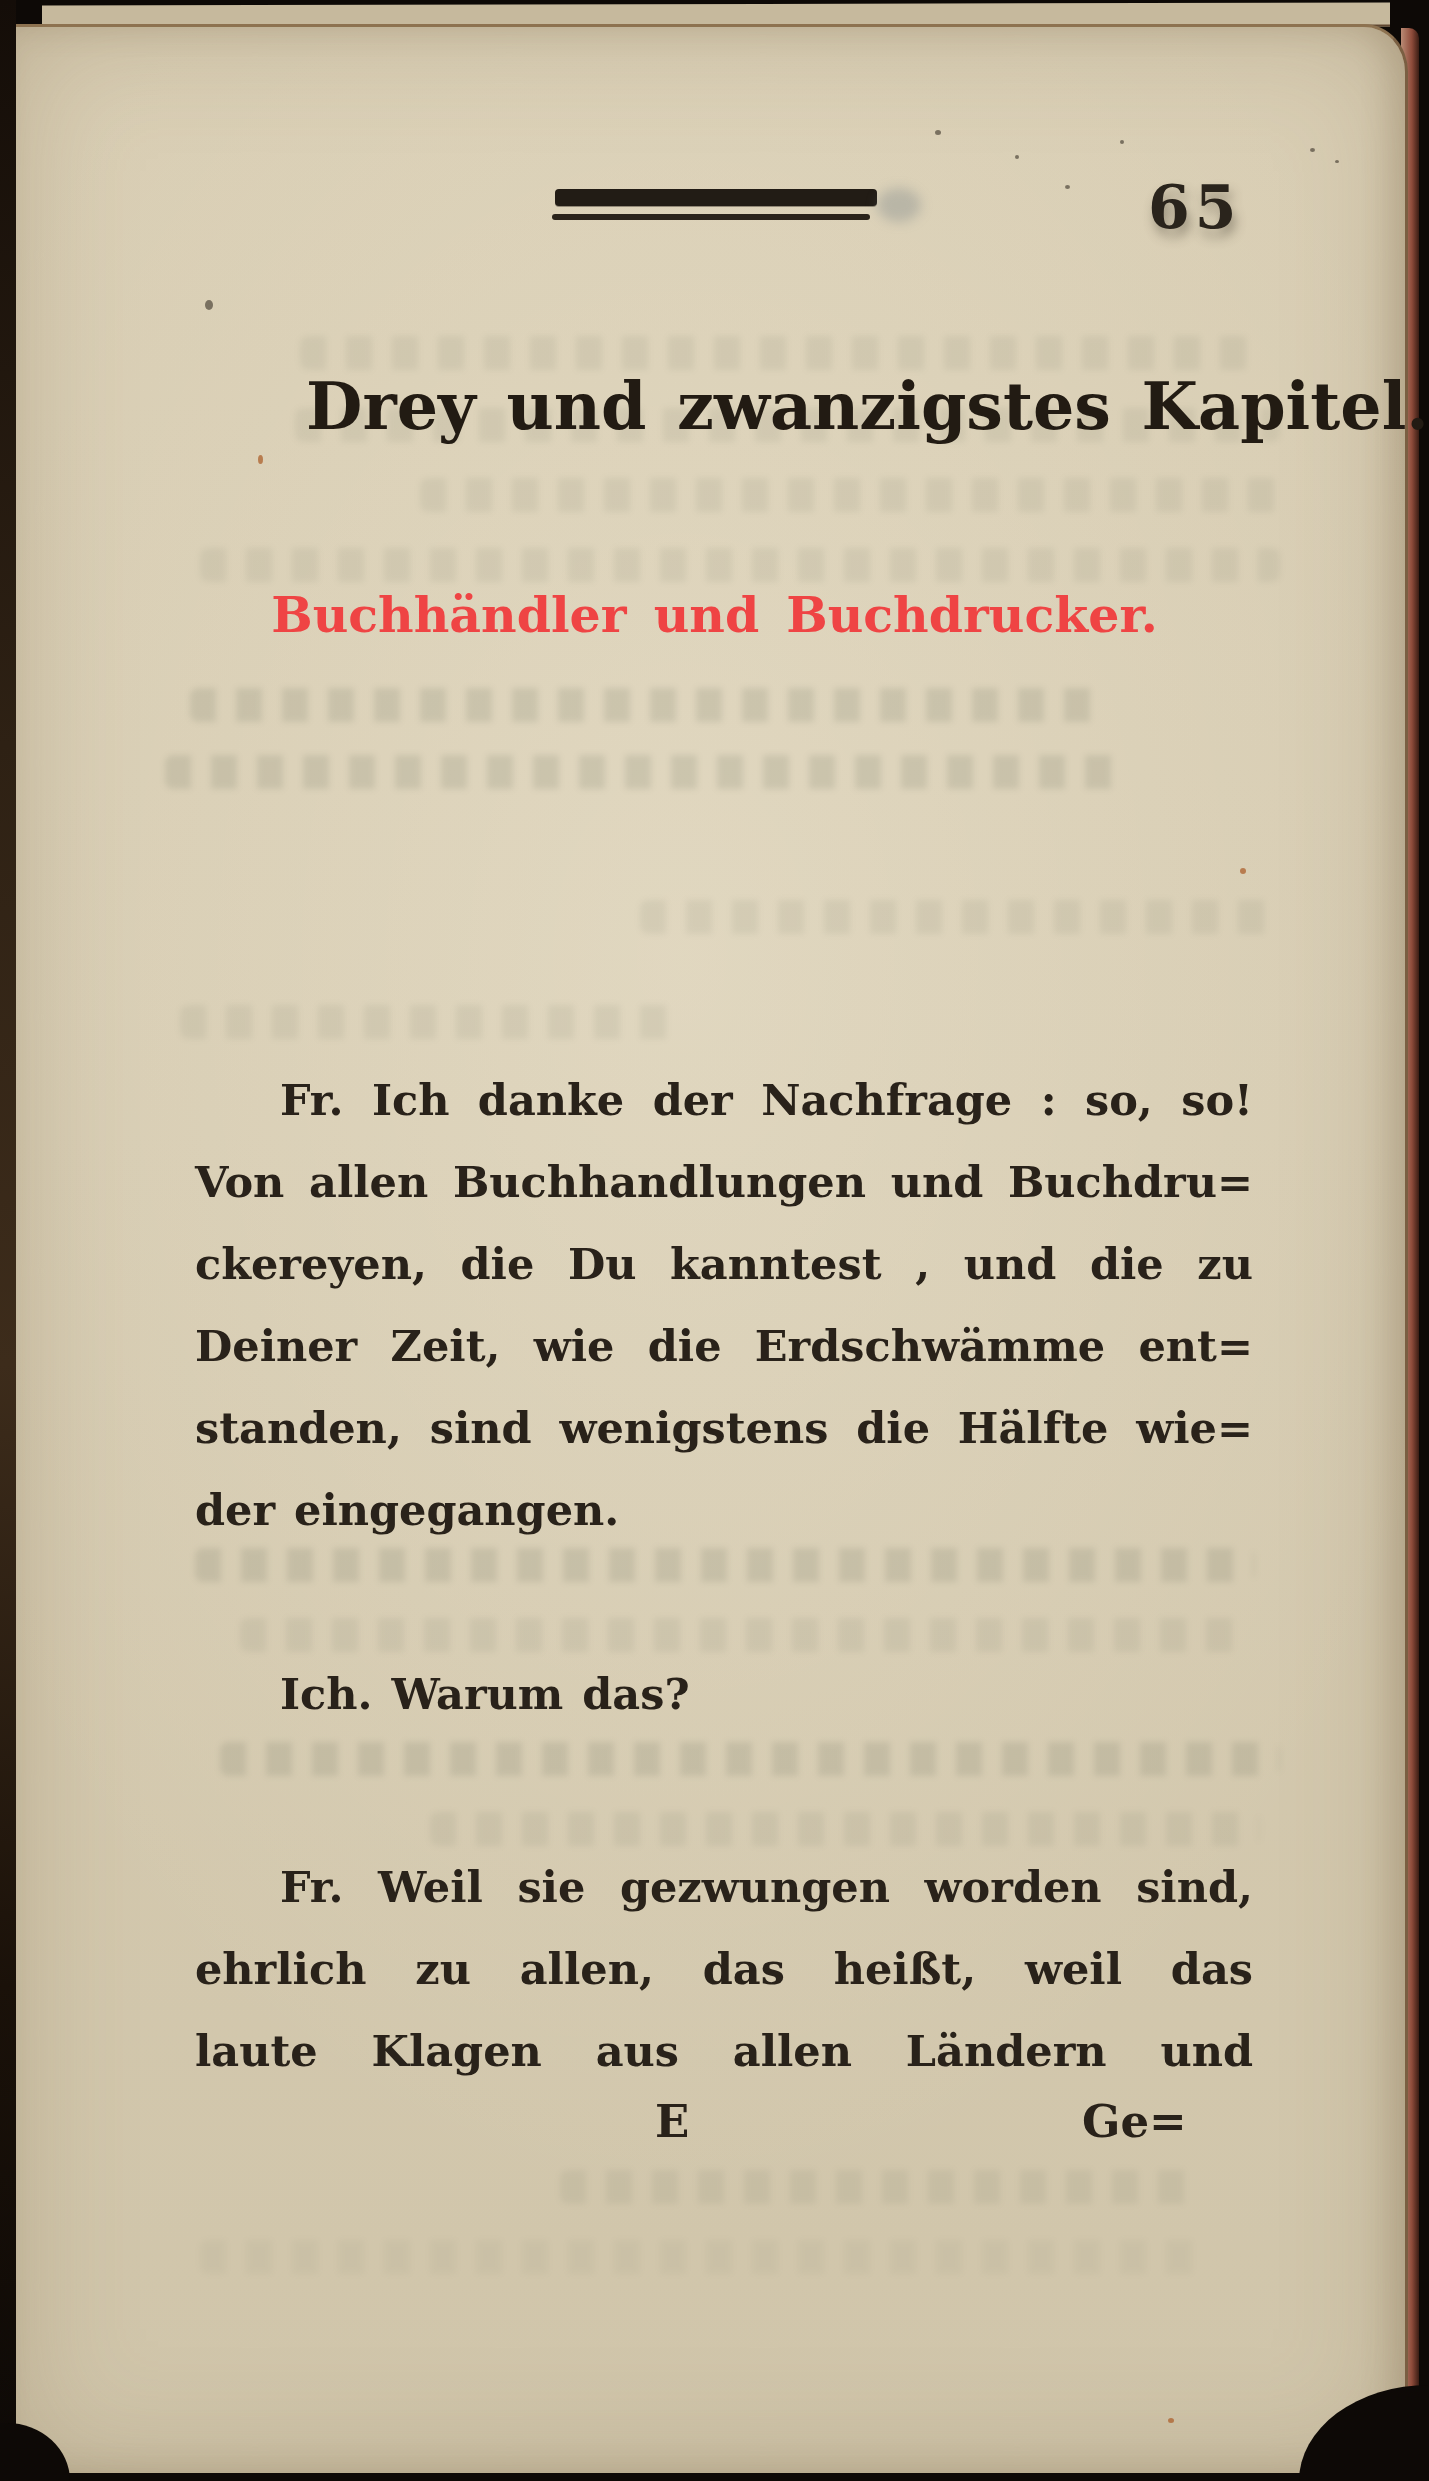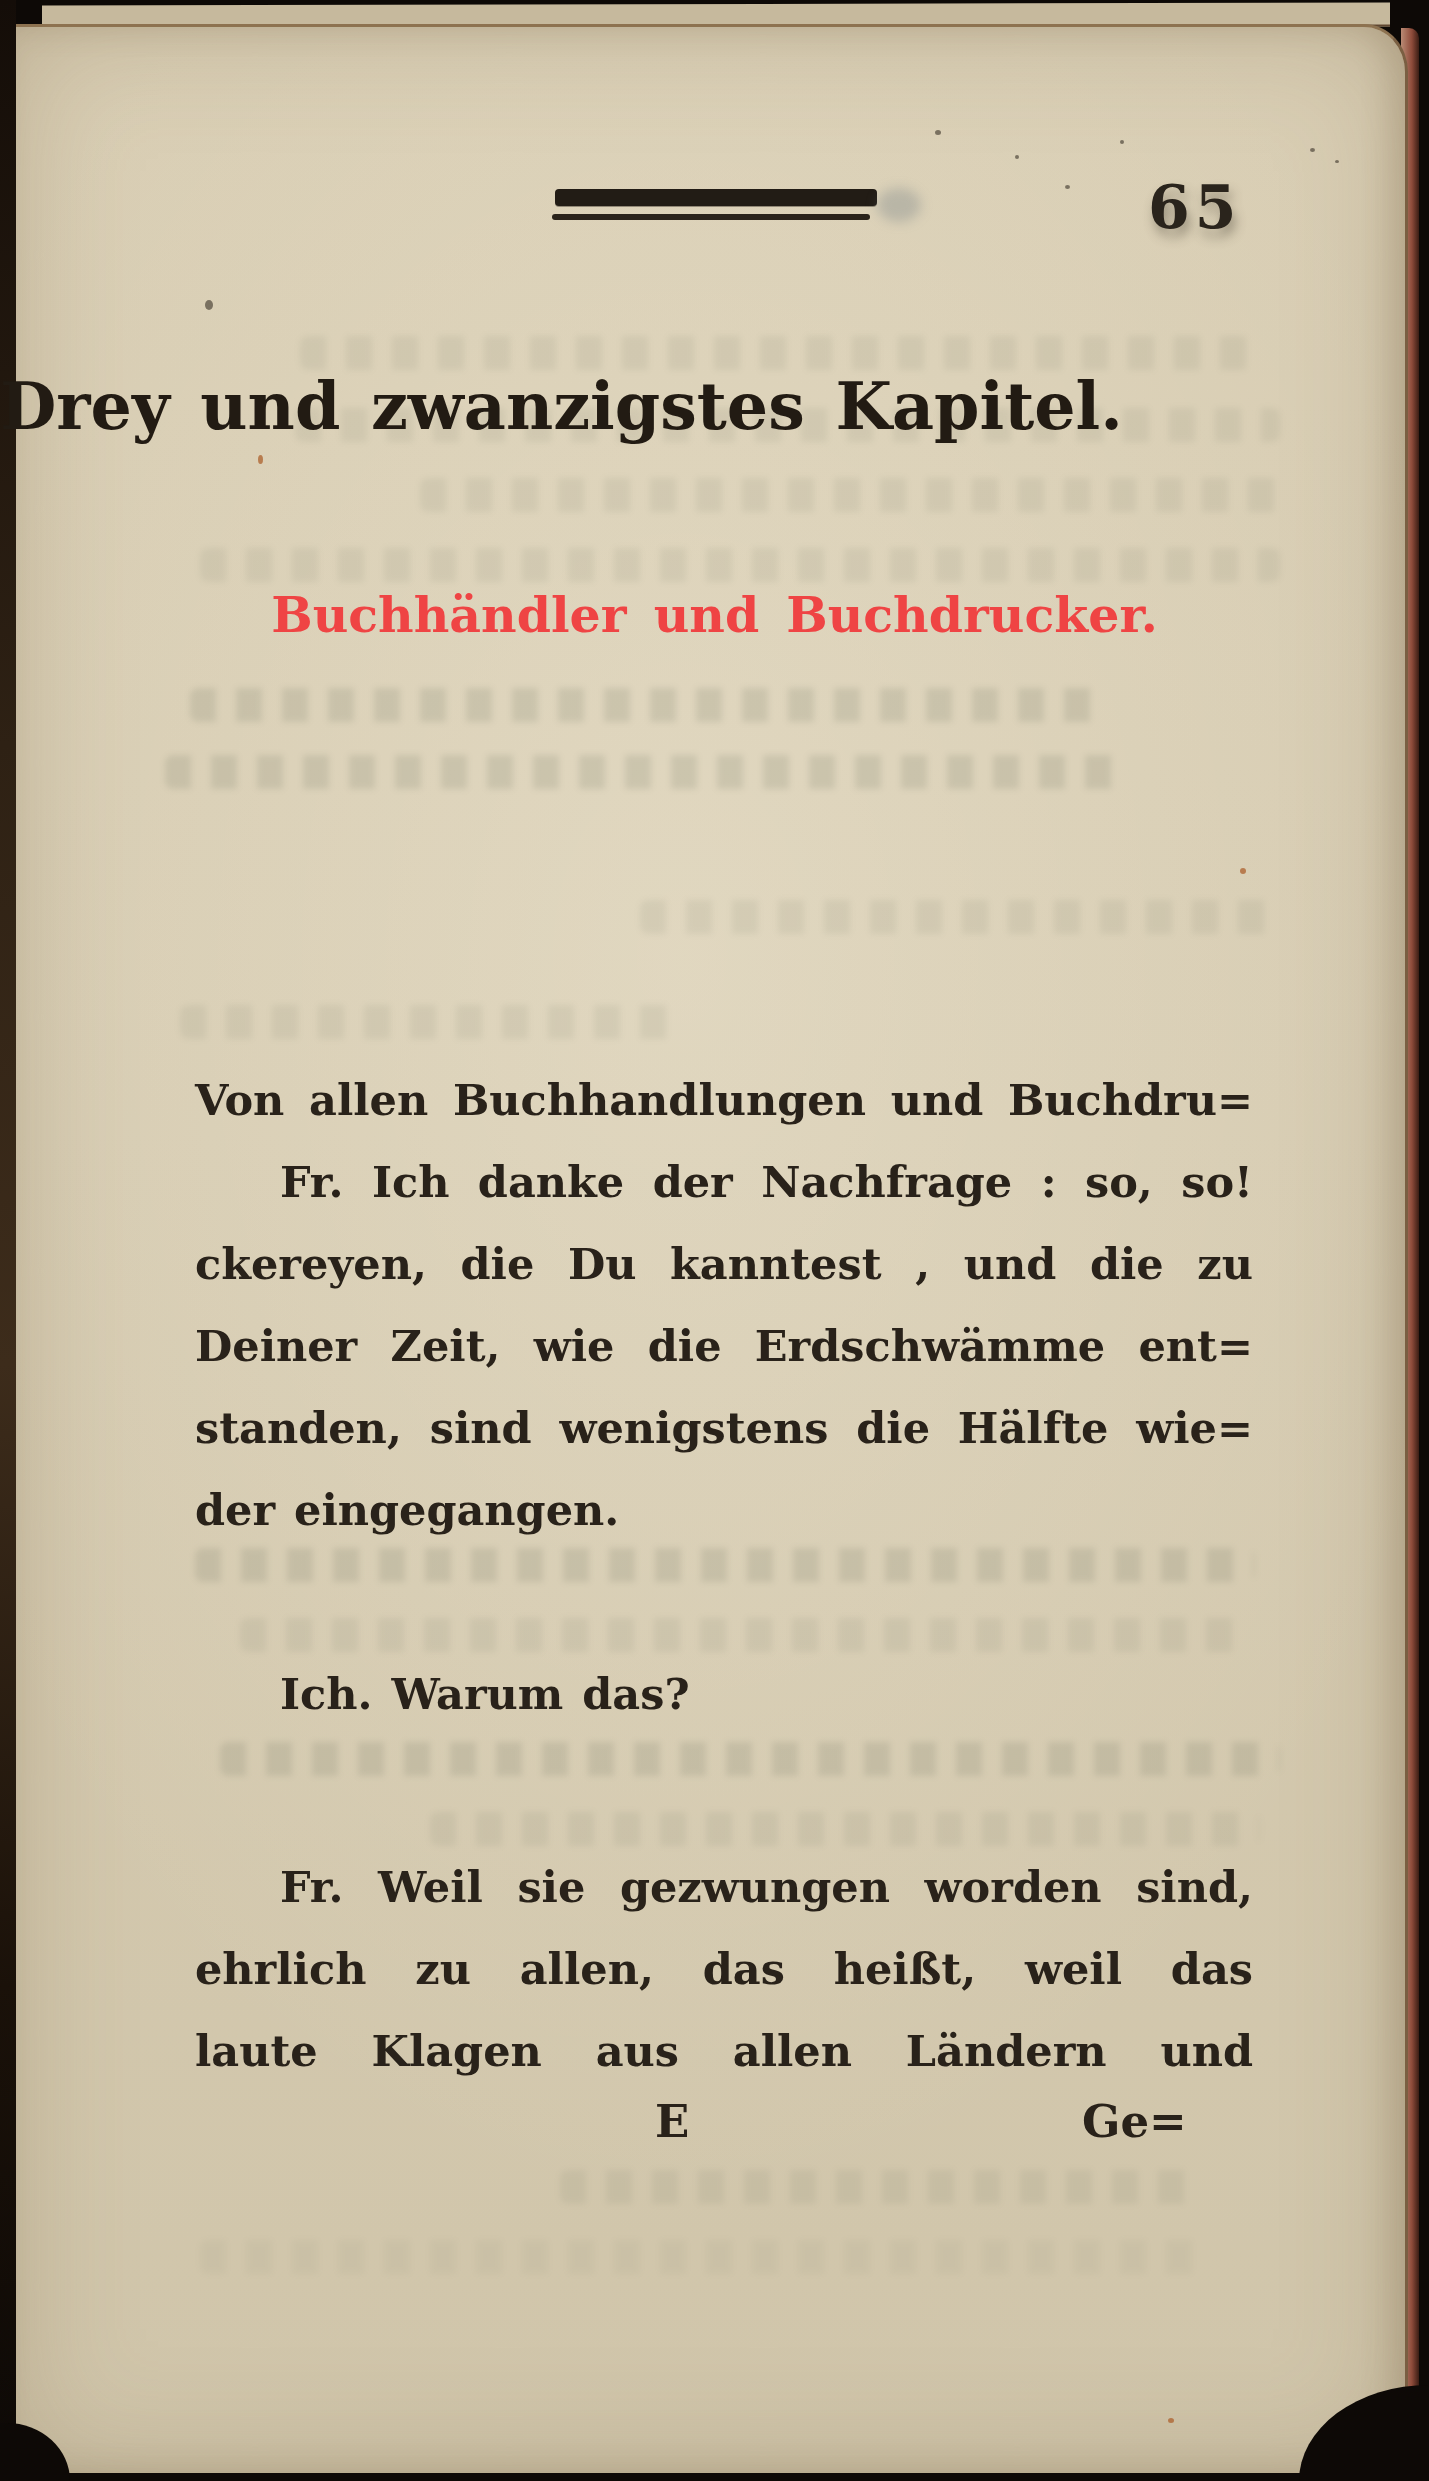--- a/index.html
+++ b/index.html
@@ -68,21 +68,21 @@
     position:absolute;left:877px;top:188px;width:44px;height:34px;
     background:rgba(96,110,122,0.28);filter:blur(6px);border-radius:50%;
   }
   .page-number{
     position:absolute;left:1148px;top:172px;width:120px;
     font-size:60px;font-weight:bold;color:#2a241c;letter-spacing:5px;
     text-shadow:3px 8px 12px rgba(70,64,52,0.45);
   }
   .chapter-title{
     position:absolute;left:0;top:368px;width:1429px;margin:0;
-    text-align:left;font-size:65px;font-weight:bold;color:#221b13;
+    text-align:right;font-size:65px;font-weight:bold;color:#221b13;
     word-spacing:8px;
   }
   .chapter-subtitle{
     position:absolute;left:0;top:586px;width:1429px;margin:0;
     text-align:center;font-size:49px;font-weight:bold;color:#ef4444;
     word-spacing:10px;
   }
   .para{
     position:absolute;left:195px;width:1058px;
     color:#29221a;font-size:43px;font-weight:bold;word-spacing:4px;
@@ -129,22 +129,22 @@
   <div class="rule-thin"></div>
   <div class="rule-tail"></div>
 
   <div class="page-number">65</div>
 
   <h1 class="chapter-title">Drey und zwanzigstes Kapitel.</h1>
   <h2 class="chapter-subtitle">Buchhändler und Buchdrucker.</h2>
 
 
   <div class="para" style="top:1059px;">
+    <div class="line just indent">Fr. Ich danke der Nachfrage : so, so!</div>
     <div class="line just">Von allen Buchhandlungen und Buchdru=</div>
-    <div class="line just indent">Fr. Ich danke der Nachfrage : so, so!</div>
     <div class="line just">ckereyen, die Du kanntest , und die zu</div>
     <div class="line just">Deiner Zeit, wie die Erdschwämme ent=</div>
     <div class="line just">standen, sind wenigstens die Hälfte wie=</div>
     <div class="line">der eingegangen.</div>
   </div>
 
   <div class="para" style="top:1653px;">
     <div class="line indent">Ich. Warum das?</div>
   </div>
 

